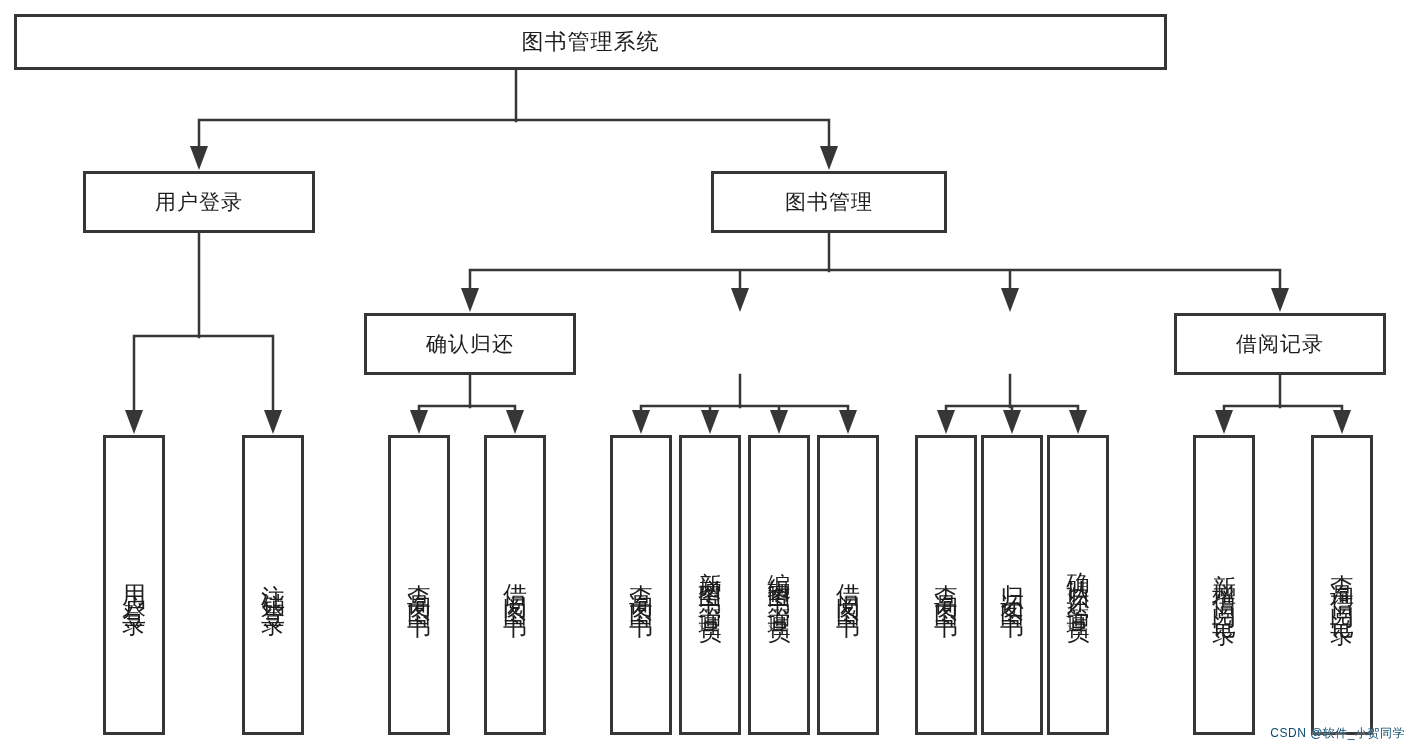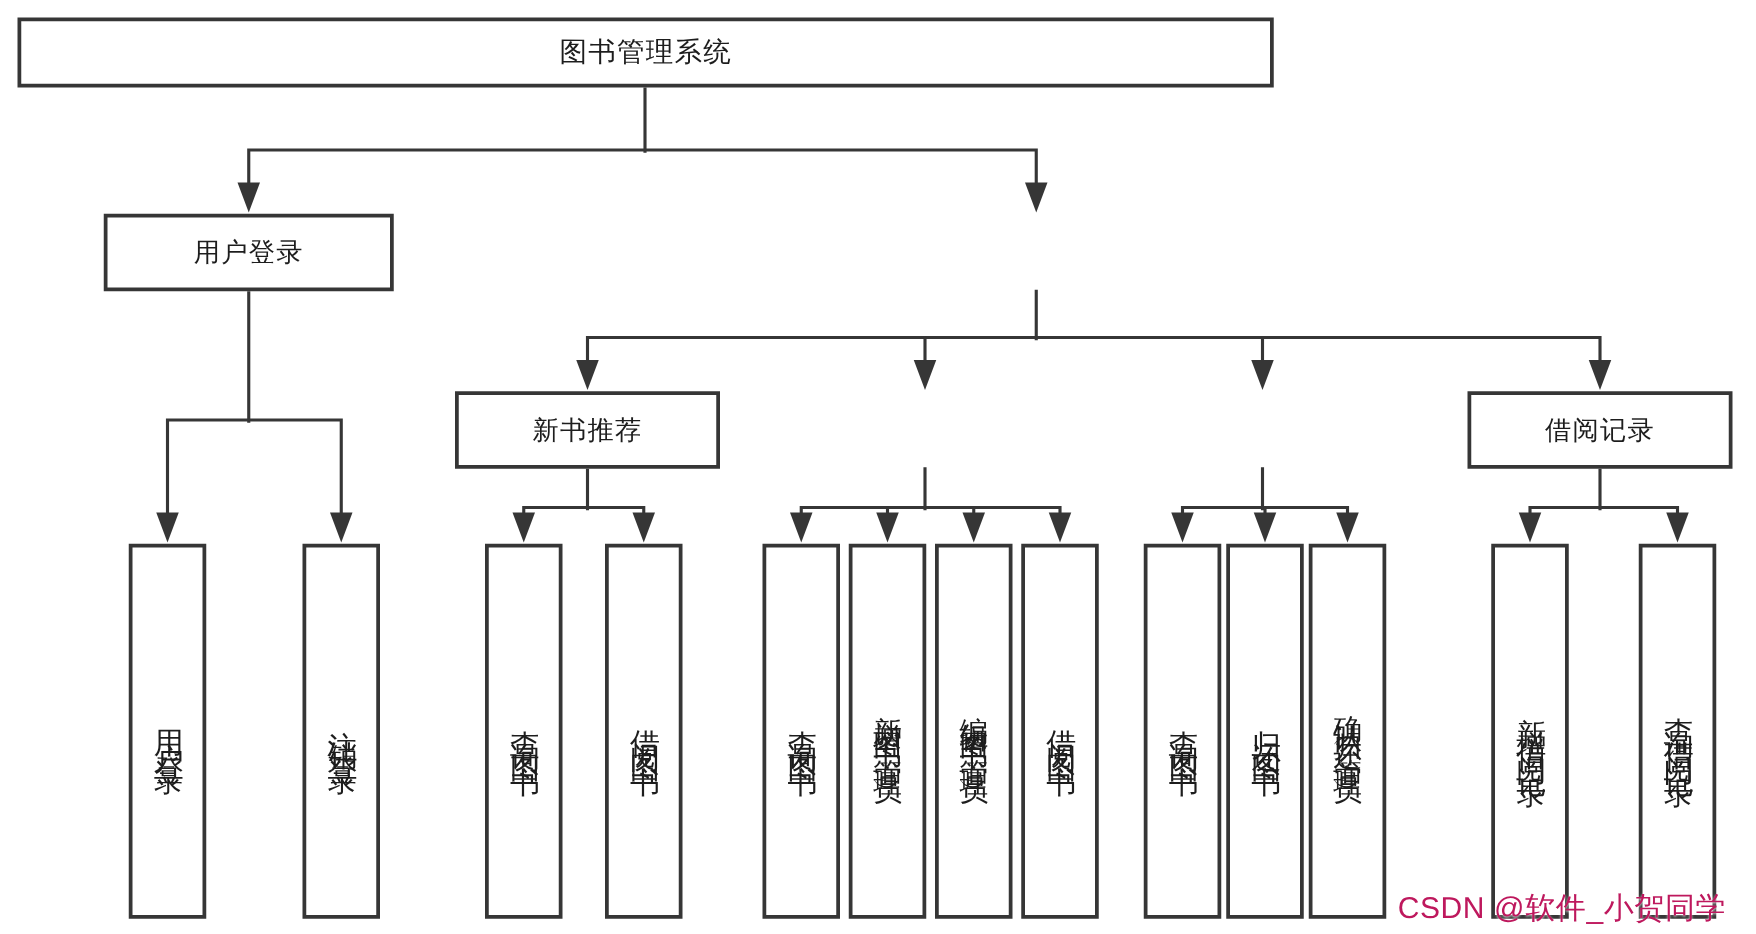--- a/index.html
+++ b/index.html
@@ -14,22 +14,22 @@
     color:#1d1d1d;z-index:2;
   }
   .hbox{font-size:21px;letter-spacing:1px;}
   .root{font-size:22px;}
   .vbox .vlabel{
     writing-mode:vertical-rl;text-orientation:mixed;
     font-size:24px;line-height:1;letter-spacing:10px;
   }
   .vbox .vlabel.tight{font-size:23px;letter-spacing:7px;}
   .watermark{
-    position:absolute;right:24px;bottom:5px;z-index:5;
-    font-size:24px;color:#be185d;letter-spacing:.5px;
+    position:absolute;right:0;bottom:5px;z-index:5;
+    font-size:12px;color:#0c4a6e;letter-spacing:.5px;
     text-shadow:0 1px 2px rgba(255,255,255,.9);
   }
 </style>
 </head>
 <body>
 
 <div class="stage">
 
   <svg class="connectors" width="1405" height="747" viewBox="0 0 1405 747" aria-hidden="true">
     <g stroke="#363636" stroke-width="2.5" fill="none" stroke-linecap="square">
@@ -72,30 +72,33 @@
       <polygon points="770,410 788,410 779,434"></polygon>
       <polygon points="839,410 857,410 848,434"></polygon>
       <polygon points="937,410 955,410 946,434"></polygon>
       <polygon points="1003,410 1021,410 1012,434"></polygon>
       <polygon points="1069,410 1087,410 1078,434"></polygon>
       <polygon points="1215,410 1233,410 1224,434"></polygon>
       <polygon points="1333,410 1351,410 1342,434"></polygon>
     </g>
   </svg>
 
-  <div class="box hbox root" style="left:14px;top:14px;width:1005px;height:56px">
+  <div class="box hbox root" style="left:14px;top:14px;width:1153px;height:56px">
     <span>图书管理系统</span>
   </div>
 
   <div class="box hbox" style="left:83px;top:171px;width:232px;height:62px">
     <span>用户登录</span>
   </div>
+  <div class="box hbox" style="left:711px;top:171px;width:236px;height:62px">
+    <span>图书管理</span>
+  </div>
 
   <div class="box hbox" style="left:364px;top:313px;width:212px;height:62px">
-    <span>新书推荐</span>
+    <span>确认归还</span>
   </div>
   <div class="box hbox" style="left:1174px;top:313px;width:212px;height:62px">
     <span>借阅记录</span>
   </div>
 
   <div class="box vbox" style="left:103px;top:435px;width:62px;height:300px">
     <span class="vlabel">用户登录</span>
   </div>
   <div class="box vbox" style="left:242px;top:435px;width:62px;height:300px">
     <span class="vlabel">注销登录</span>

